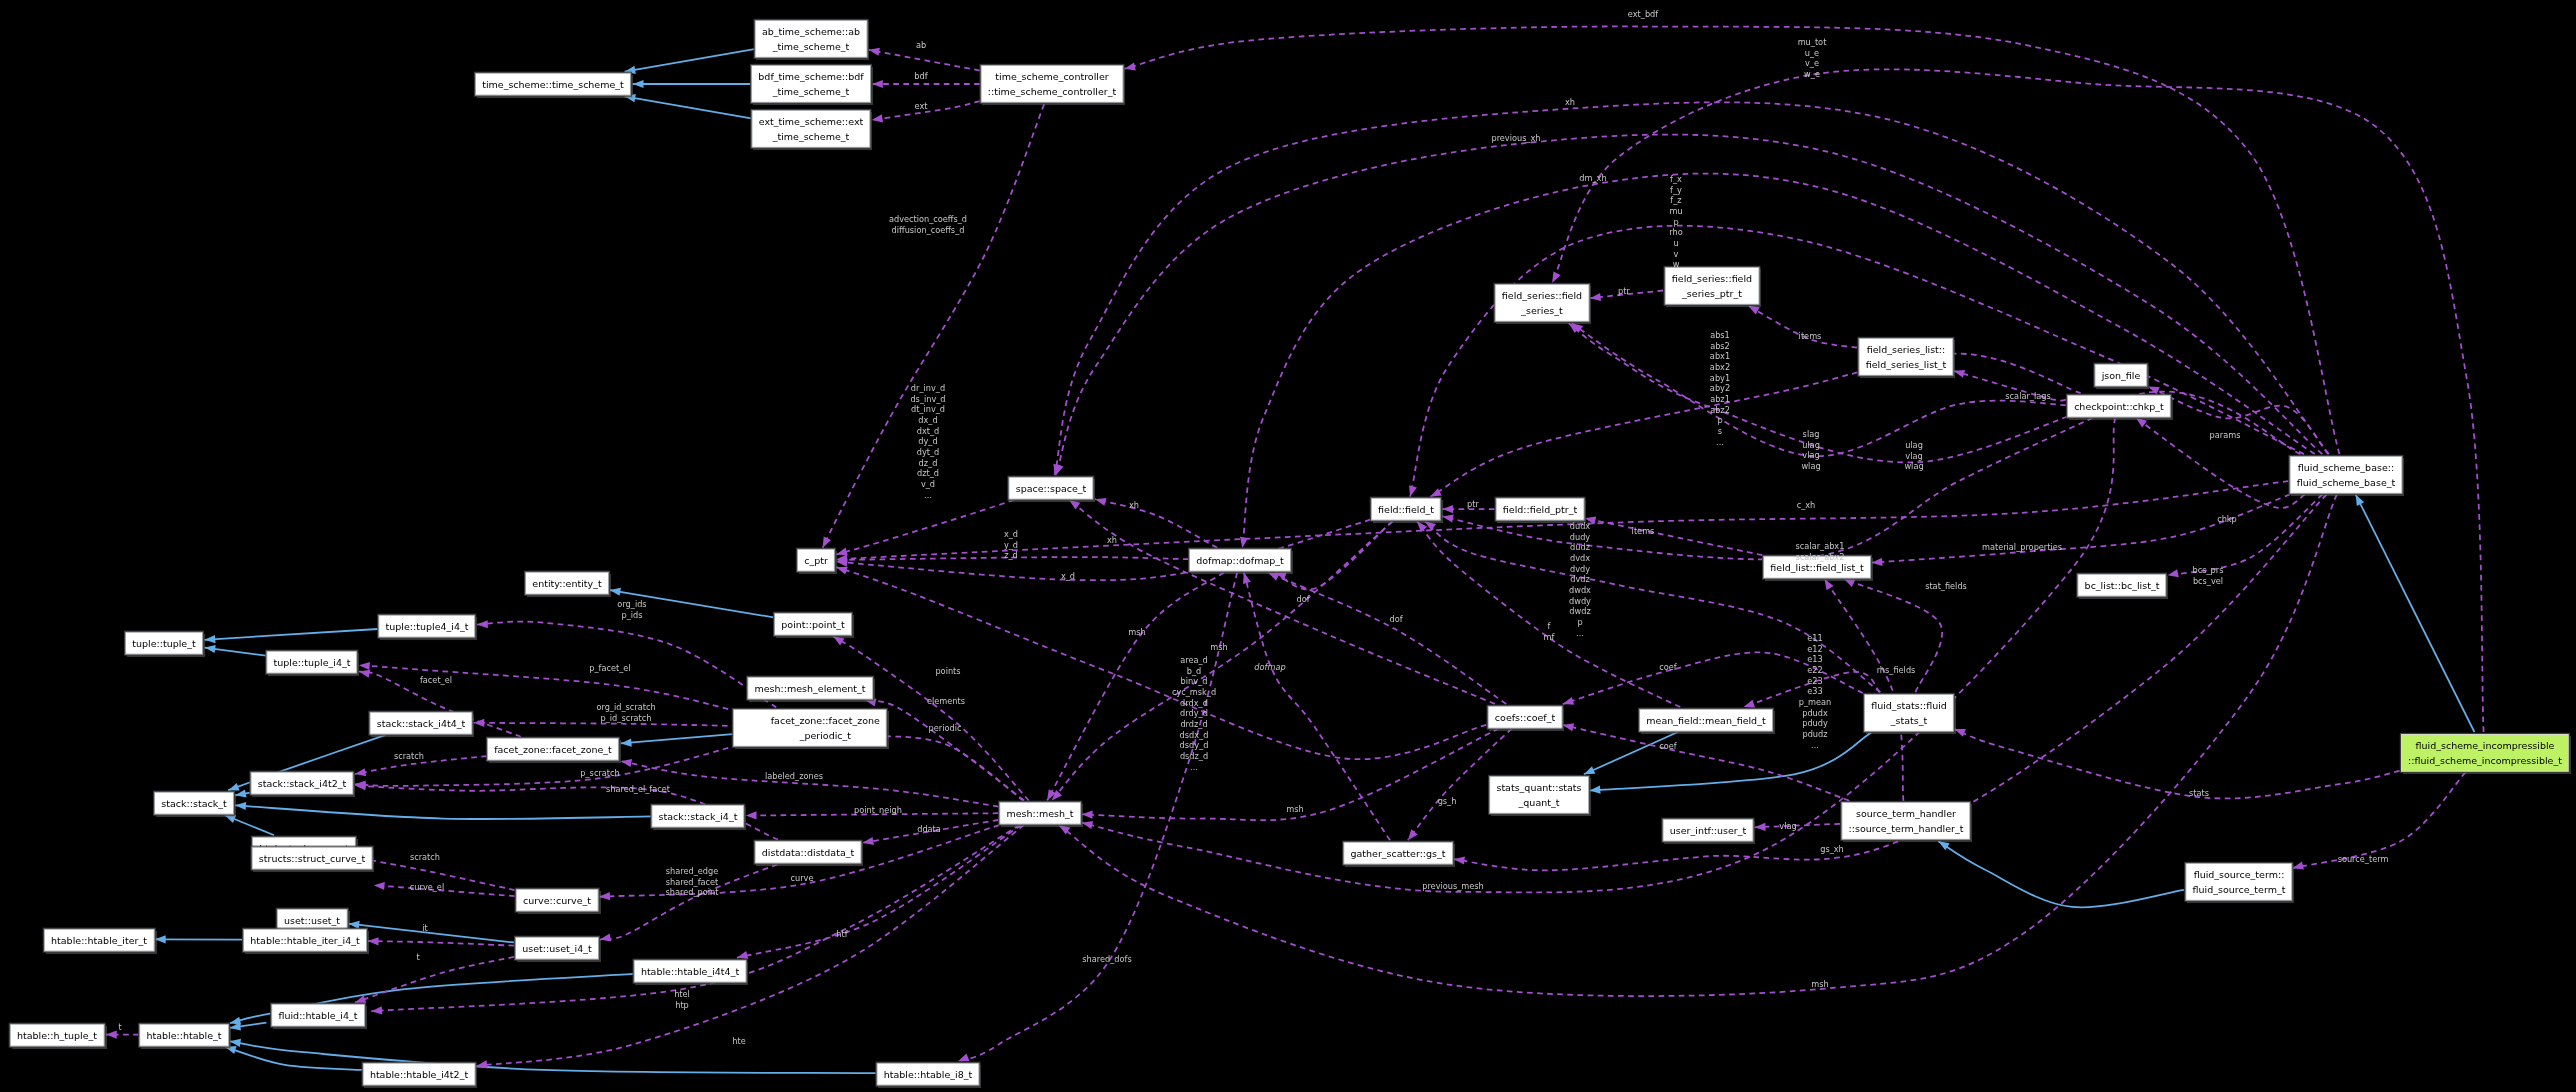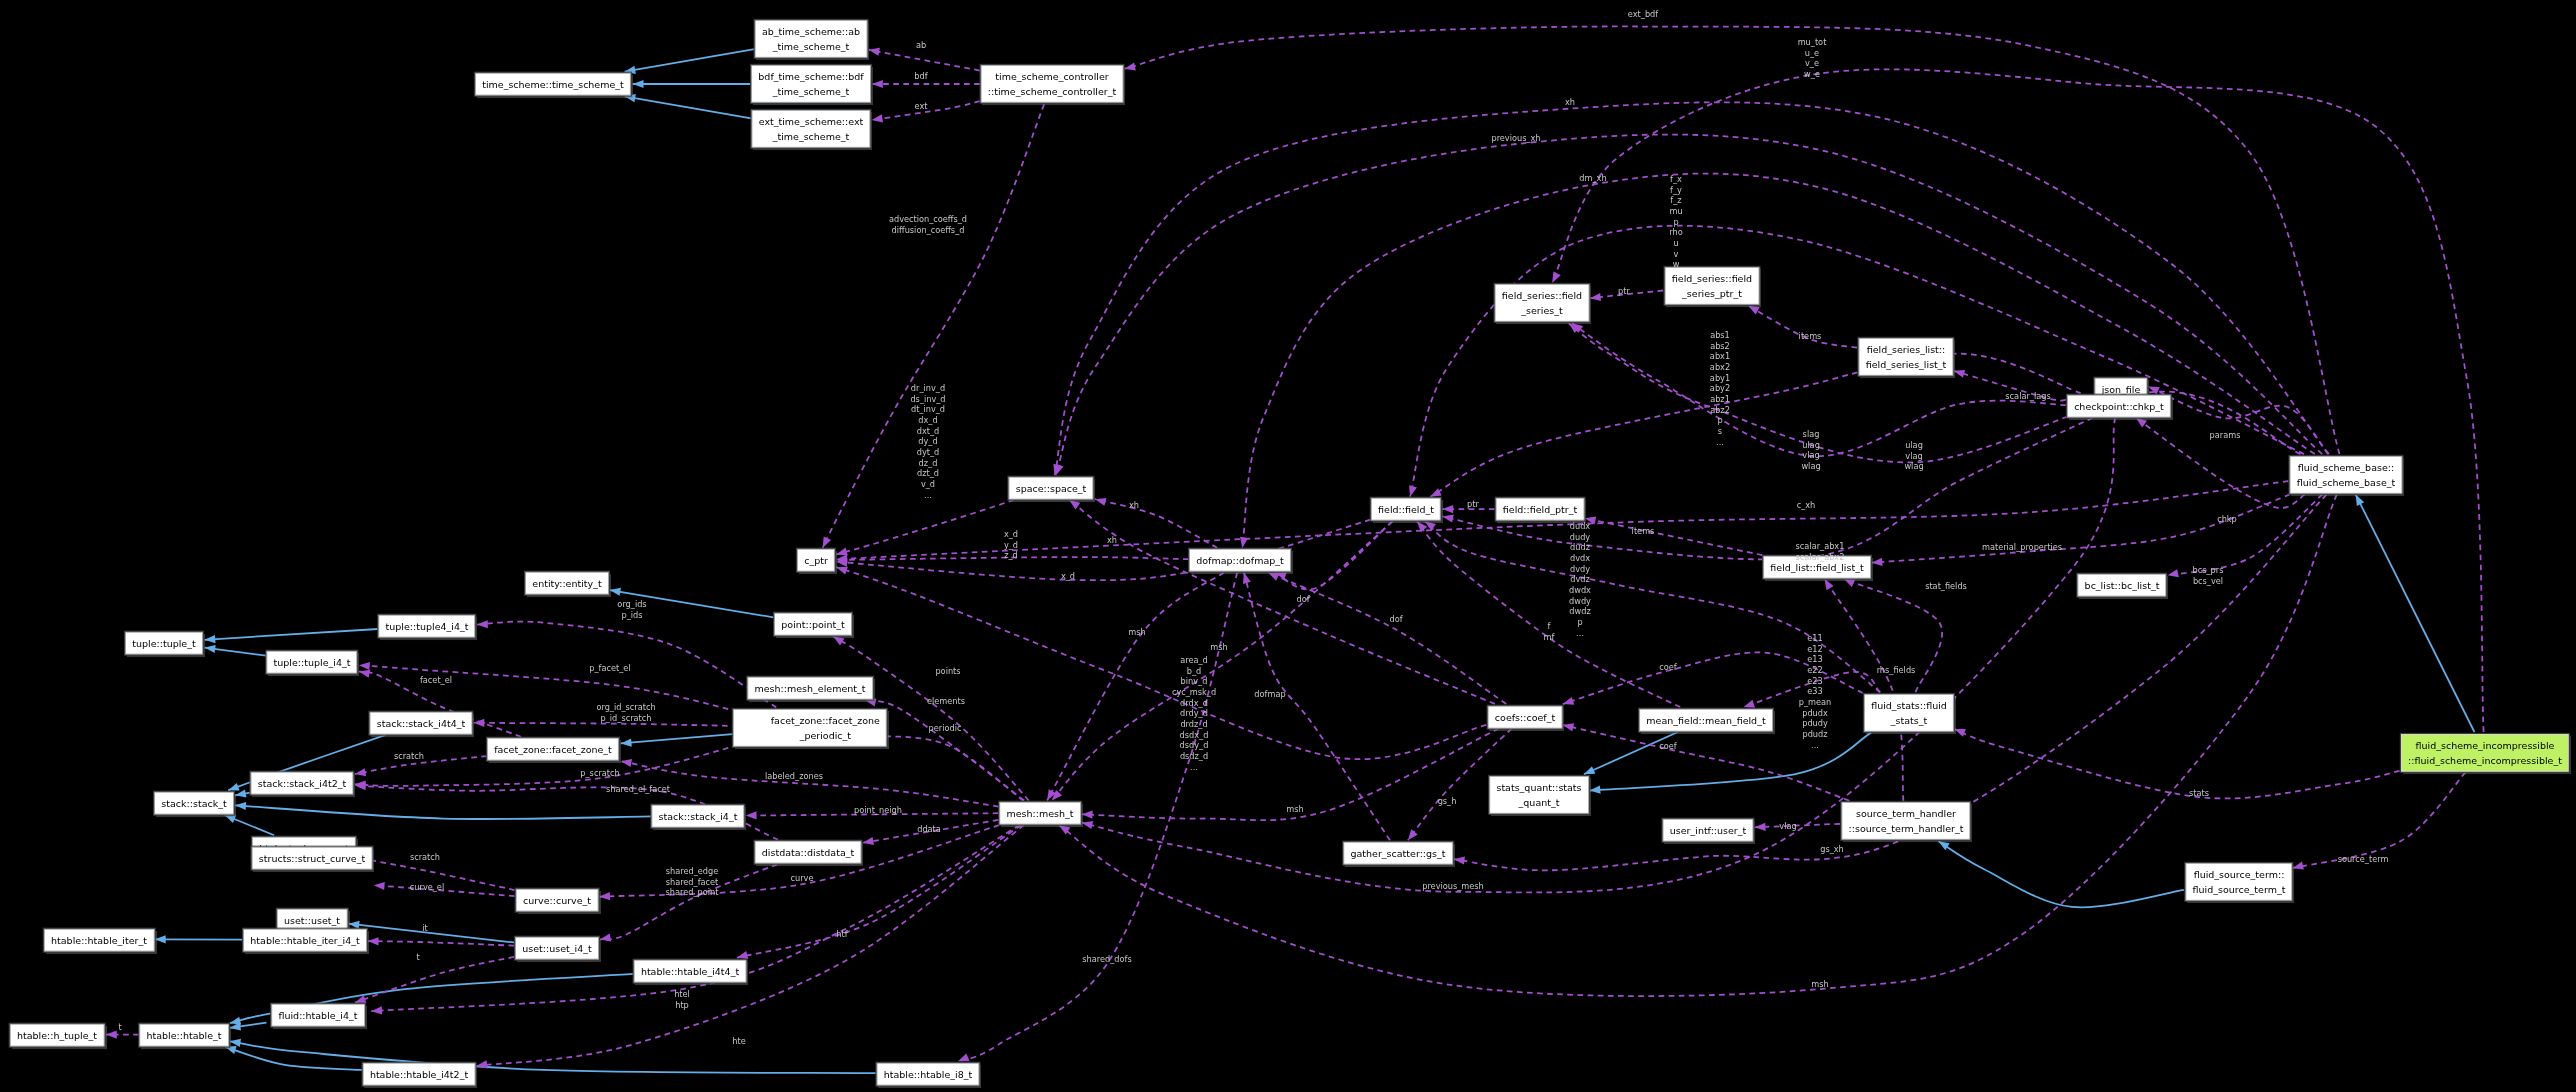--- a/index.html
+++ b/index.html
@@ -252,21 +252,21 @@
       <div class="node" style="left: 1040px; top: 813px;">mesh::mesh_t</div>
       <div class="node" style="left: 1240px; top: 560px;">dofmap::dofmap_t</div>
       <div class="node" style="left: 1406px; top: 509px;">field::field_t</div>
       <div class="node" style="left: 1540px; top: 509px;">field::field_ptr_t</div>
       <div class="node" style="left: 1542px; top: 303px;">field_series::field
 _series_t</div>
       <div class="node" style="left: 1712px; top: 286px;">field_series::field
 _series_ptr_t</div>
       <div class="node" style="left: 1906px; top: 357px;">field_series_list::
 field_series_list_t</div>
-      <div class="node" style="left: 2121px; top: 389px;">json_file</div>
+      <div class="node" style="left: 2121px; top: 375px;">json_file</div>
       <div class="node" style="left: 2119px; top: 406px;">checkpoint::chkp_t</div>
       <div class="node" style="left: 2346px; top: 475px;">fluid_scheme_base::
 fluid_scheme_base_t</div>
       <div class="node" style="left: 1817px; top: 567px;">field_list::field_list_t</div>
       <div class="node" style="left: 1525px; top: 717px;">coefs::coef_t</div>
       <div class="node" style="left: 1706px; top: 720px;">mean_field::mean_field_t</div>
       <div class="node" style="left: 1909px; top: 713px;">fluid_stats::fluid
 _stats_t</div>
       <div class="node" style="left: 1539px; top: 795px;">stats_quant::stats
 _quant_t</div>
@@ -358,21 +358,21 @@
 pdudy
 pdudz
 ...</div>
       <div class="elabel" style="left: 1549px; top: 632px;">f
 mf</div>
       <div class="elabel" style="left: 1473px; top: 504px;">ptr</div>
       <div class="elabel" style="left: 1643px; top: 531px;">items</div>
       <div class="elabel" style="left: 1810px; top: 336px;">items</div>
       <div class="elabel" style="left: 1624px; top: 291px;">ptr</div>
       <div class="elabel" style="left: 1447px; top: 801px;">gs_h</div>
-      <div class="elabel" style="left: 1270px; top: 694px;">dofmap</div>
+      <div class="elabel" style="left: 1270px; top: 667px; font-style: italic;">dofmap</div>
       <div class="elabel" style="left: 1396px; top: 619px;">dof</div>
       <div class="elabel" style="left: 1303px; top: 599px;">dof</div>
       <div class="elabel" style="left: 1134px; top: 505px;">xh</div>
       <div class="elabel" style="left: 1112px; top: 540px;">xh</div>
       <div class="elabel" style="left: 1011px; top: 545px;">x_d
 y_d
 z_d</div>
       <div class="elabel" style="left: 1068px; top: 576px;">x_d</div>
       <div class="elabel" style="left: 928px; top: 442px;">dr_inv_d
 ds_inv_d

